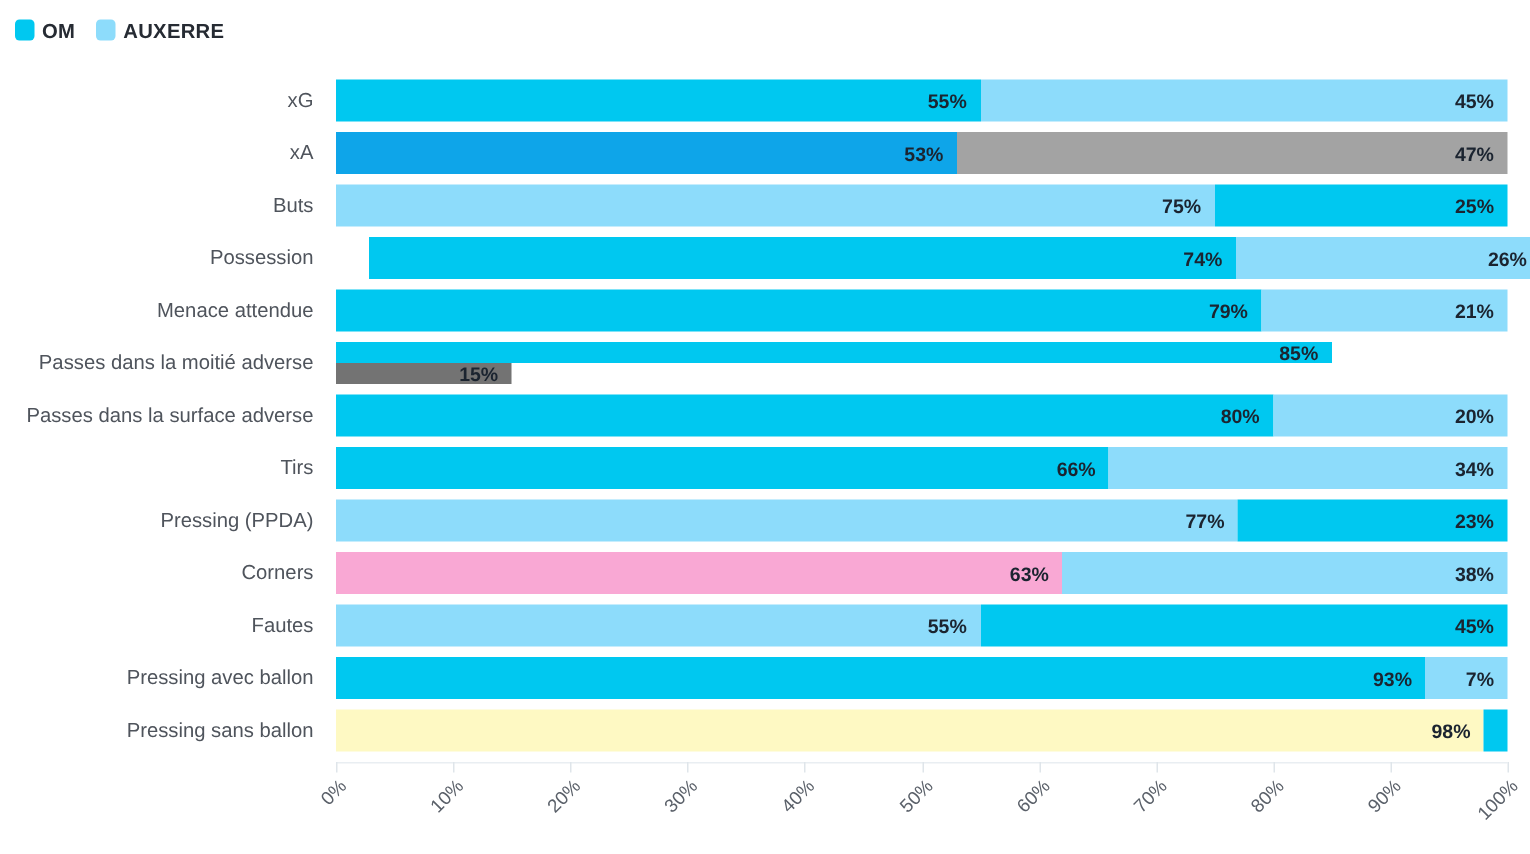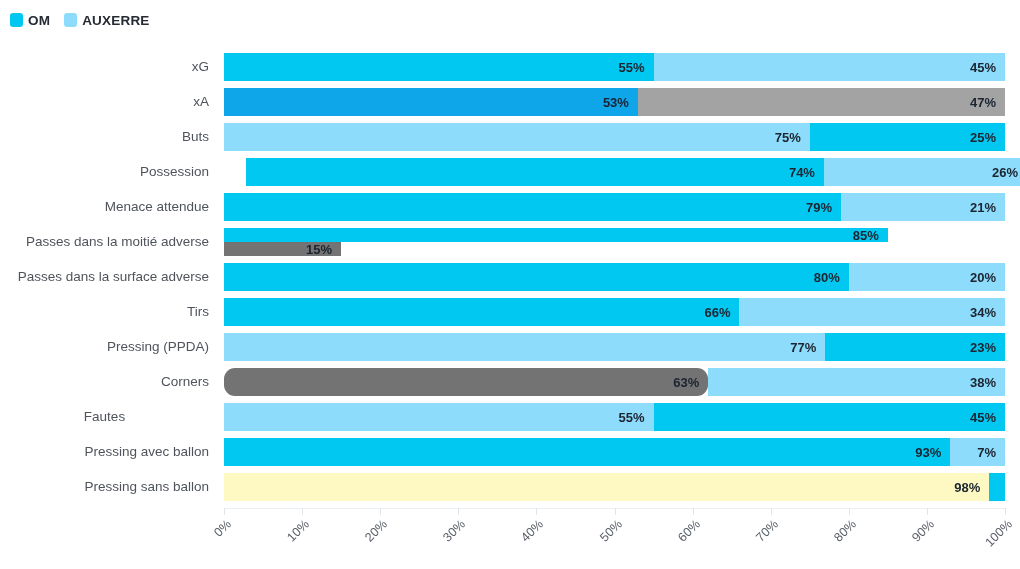--- a/index.html
+++ b/index.html
@@ -155,21 +155,21 @@
       <div class="ylabel" style="top: 0px;">xG</div>
       <div class="ylabel" style="top: 35px; padding-left: 33px;">xA</div>
       <div class="ylabel" style="top: 70px;">Buts</div>
       <div class="ylabel" style="top: 105px;">Possession</div>
       <div class="ylabel" style="top: 140px;">Menace attendue</div>
       <div class="ylabel" style="top: 175px;">Passes dans la moitié adverse</div>
       <div class="ylabel" style="top: 210px;">Passes dans la surface adverse</div>
       <div class="ylabel" style="top: 245px;">Tirs</div>
       <div class="ylabel" style="top: 280px;">Pressing (PPDA)</div>
       <div class="ylabel" style="top: 315px;">Corners</div>
-      <div class="ylabel" style="top: 350px; text-align: center;">Fautes</div>
+      <div class="ylabel" style="top: 350px;">Fautes</div>
       <div class="ylabel" style="top: 385px;">Pressing avec ballon</div>
       <div class="ylabel" style="top: 420px;">Pressing sans ballon</div>
     </div>
 
   <div class="plot" id="plot">
       <div class="row" style="top: 0px;">
         <div class="seg" style="width: 55%; background: rgb(0, 200, 240);">
           <span class="seg-label">55%</span>
         </div>
         <div class="seg" style="width: 45%; background: rgb(141, 220, 251);">
@@ -234,21 +234,21 @@
       </div>
       <div class="row" style="top: 280px;">
         <div class="seg" style="width: 77%; background: rgb(141, 220, 251);">
           <span class="seg-label">77%</span>
         </div>
         <div class="seg" style="width: 23%; background: rgb(0, 200, 240);">
           <span class="seg-label">23%</span>
         </div>
       </div>
       <div class="row" style="top: 315px;">
-        <div class="seg" style="width: 62%; background: #737373; border-radius: 11px;">
+        <div class="seg" style="width: 62%; background: #f9a8d4;">
           <span class="seg-label">63%</span>
         </div>
         <div class="seg" style="width: 38%; background: rgb(141, 220, 251);">
           <span class="seg-label">38%</span>
         </div>
       </div>
       <div class="row" style="top: 350px;">
         <div class="seg" style="width: 55%; background: rgb(141, 220, 251);">
           <span class="seg-label">55%</span>
         </div>

